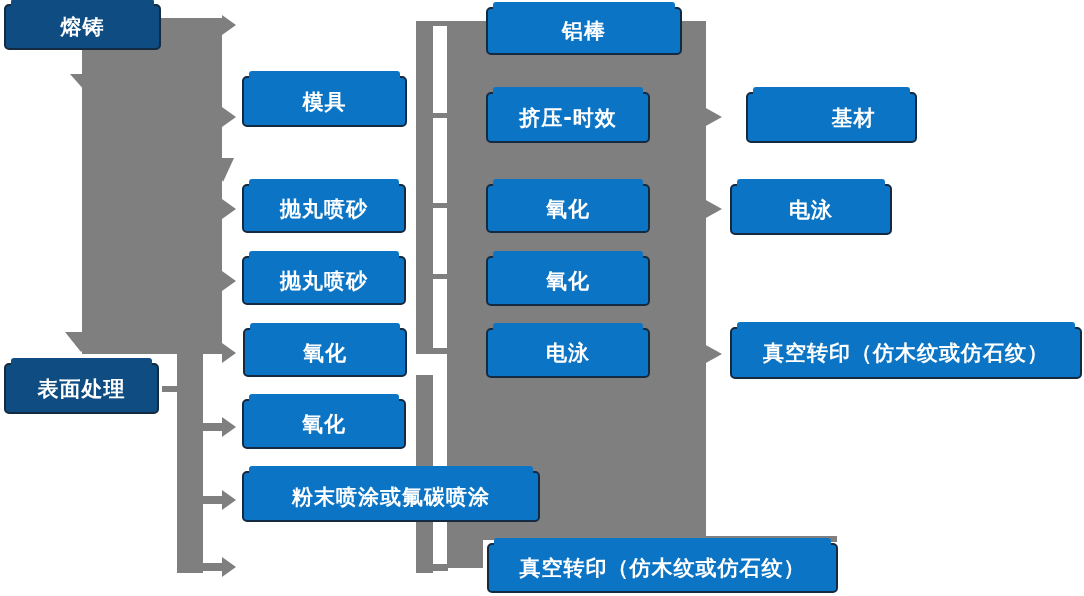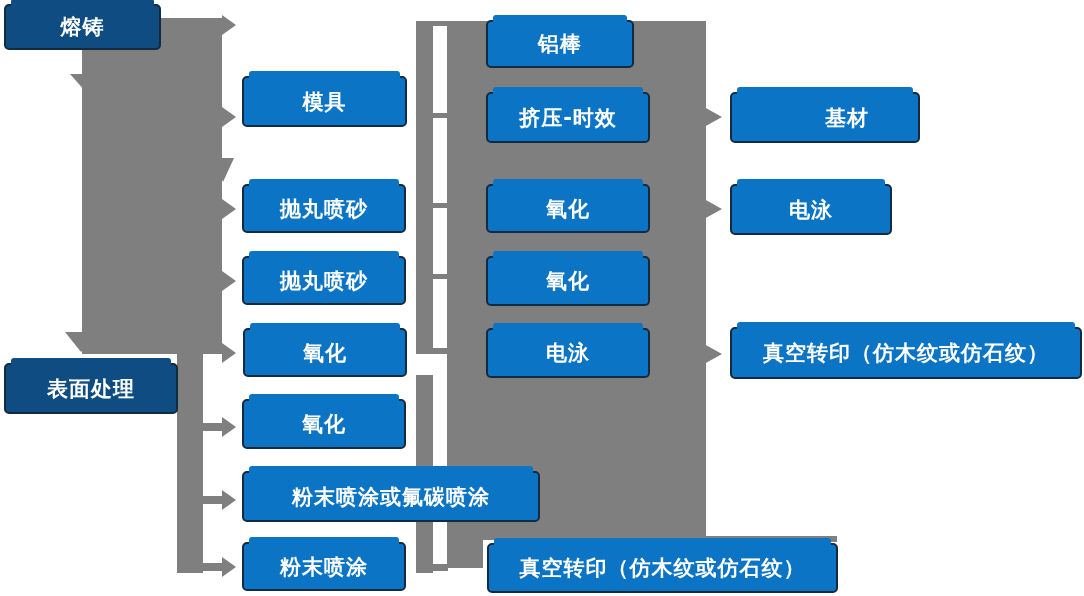--- a/index.html
+++ b/index.html
@@ -67,34 +67,33 @@
   <div class="arr arr-r" style="left:222px;top:271px;"></div>
   <div class="arr arr-r" style="left:222px;top:343px;"></div>
   <div class="arr arr-r" style="left:222px;top:417px;"></div>
   <div class="arr arr-r" style="left:222px;top:490px;"></div>
   <div class="arr arr-r" style="left:222px;top:557px;"></div>
   <div class="arr arr-r-big" style="left:704px;top:107px;"></div>
   <div class="arr arr-r-big" style="left:704px;top:199px;"></div>
   <div class="arr arr-r-big" style="left:704px;top:344px;"></div>
 
   <div class="node dark" style="left:4px;top:4px;width:157px;height:46px;">熔铸</div>
-  <div class="node dark" style="left:4px;top:363px;width:174px;height:51px;">表面处理</div>
+  <div class="node dark" style="left:4px;top:363px;width:155px;height:51px;">表面处理</div>
 
   <div class="node light" style="left:242px;top:76px;width:165px;height:51px;">模具</div>
   <div class="node light" style="left:242px;top:184px;width:164px;height:49px;">抛丸喷砂</div>
   <div class="node light" style="left:242px;top:256px;width:164px;height:49px;">抛丸喷砂</div>
   <div class="node light" style="left:243px;top:328px;width:164px;height:49px;">氧化</div>
   <div class="node light" style="left:242px;top:399px;width:164px;height:50px;">氧化</div>
   <div class="node light" style="left:242px;top:471px;width:298px;height:51px;">粉末喷涂或氟碳喷涂</div>
-  <div class="node light" style="left:242px;top:542px;width:164px;height:49px;">粉末喷涂</div>
 
-  <div class="node light" style="left:486px;top:20px;width:148px;height:48px;">铝棒</div>
+  <div class="node light" style="left:486px;top:7px;width:196px;height:48px;">铝棒</div>
   <div class="node light" style="left:486px;top:92px;width:164px;height:51px;">挤压-时效</div>
   <div class="node light" style="left:486px;top:184px;width:164px;height:49px;">氧化</div>
   <div class="node light" style="left:486px;top:256px;width:164px;height:50px;">氧化</div>
   <div class="node light" style="left:486px;top:328px;width:164px;height:50px;">电泳</div>
   <div class="node light" style="left:487px;top:543px;width:351px;height:50px;">真空转印（仿木纹或仿石纹）</div>
 
-  <div class="node light" style="left:730px;top:92px;width:190px;height:51px;padding-left:44px;">基材</div>
+  <div class="node light" style="left:746px;top:92px;width:171px;height:51px;padding-left:44px;">基材</div>
   <div class="node light" style="left:730px;top:184px;width:162px;height:51px;">电泳</div>
   <div class="node light" style="left:730px;top:327px;width:352px;height:52px;">真空转印（仿木纹或仿石纹）</div>
 
 </div>
 
 </body></html>

